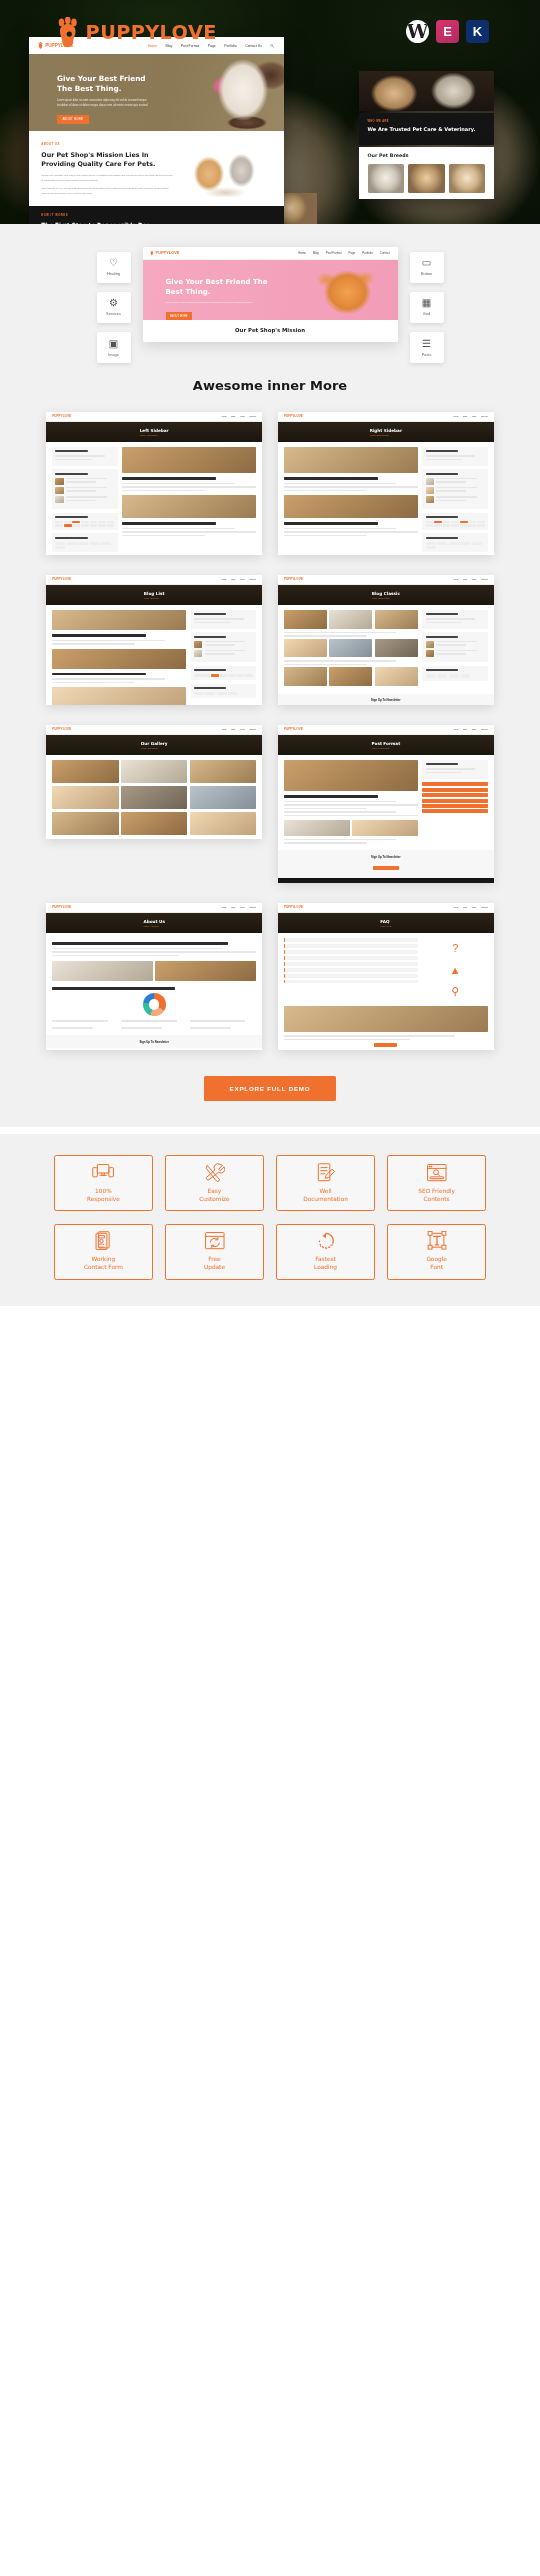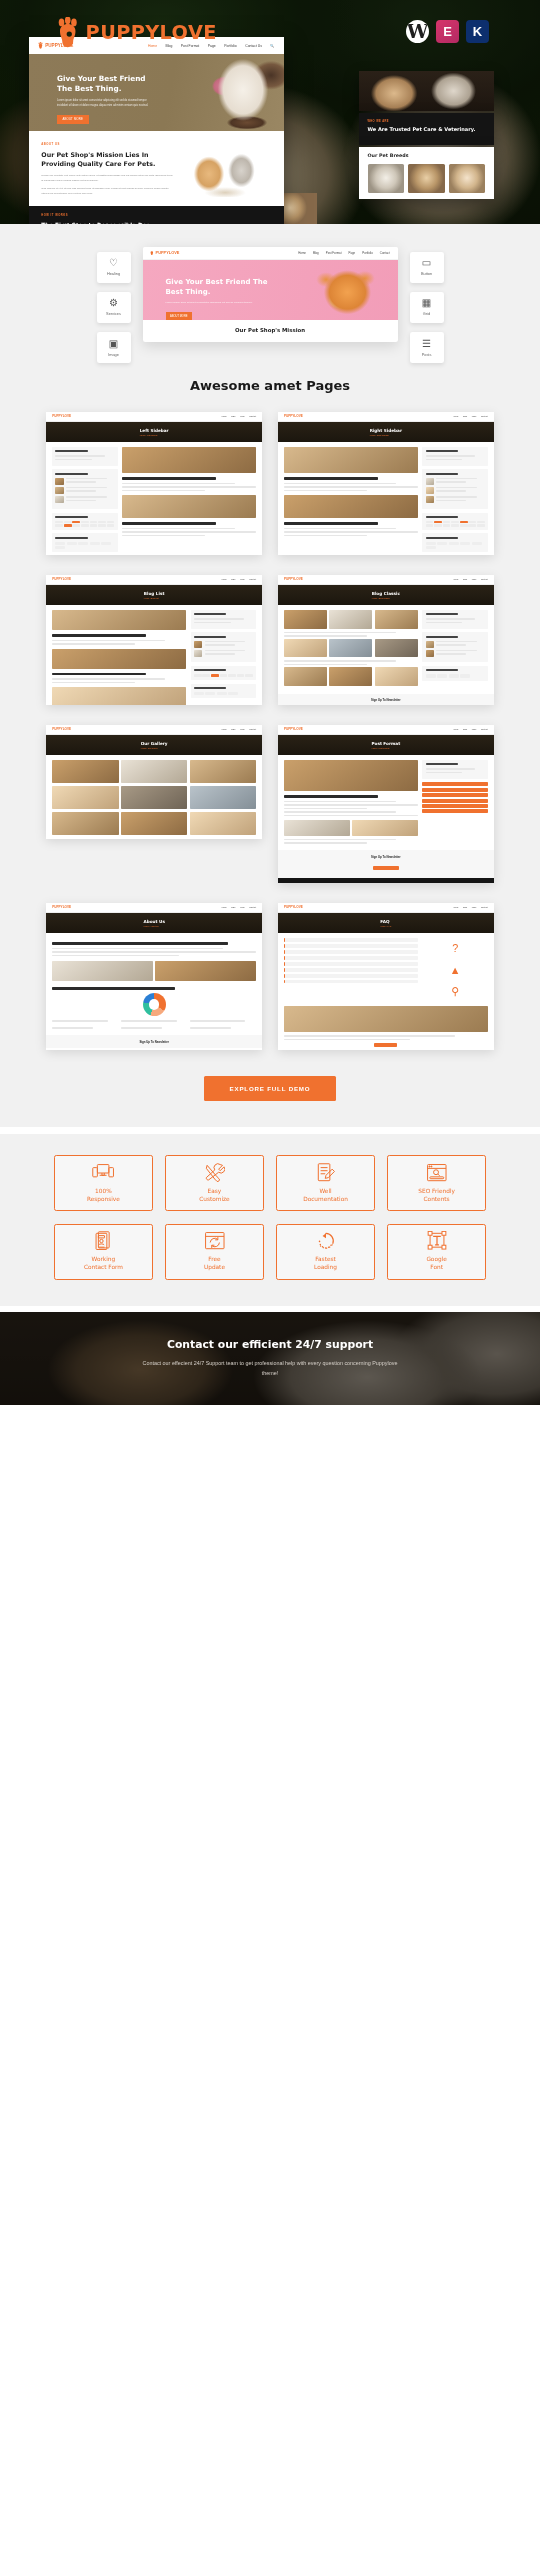--- a/index.html
+++ b/index.html
@@ -357,21 +357,21 @@
         </div>
         <div class="tabbtn">
           <span class="ti">☰</span>
           <span class="tl">Posts</span>
         </div>
       </div>
     </div>
   </div>
 
   <div class="inner">
-    <div class="sec-title">Awesome amet Pages</div>
+    <div class="sec-title">Awesome inner More</div>
     <div class="grid">
 
       <div class="shot" style="height:143px">
         <div class="sh-nav">
           <span class="sh-logo">PUPPYLOVE</span>
           <span class="sh-menu">
               <i>Home</i>
               <i>Blog</i>
               <i>Page</i>
               <i>Contact</i>
@@ -990,20 +990,15 @@
           <path d="M8 7h10M13 7v11M10.5 18h5" stroke-width="1.6"></path>
         </svg>
         <div class="flabel">Google<br>Font</div>
       </div>
 
     </div>
   </div>
 
   <div class="divider"></div>
 
-  <div class="footer">
-    <div class="footer-bg"></div>
-    <h3>Contact our efficient 24/7 support</h3>
-    <p>Contact our effecient 24/7 Support team to get professional help with every question concerning Puppylove theme!</p>
-  </div>
 
 </div>
 
 
 </body></html>

